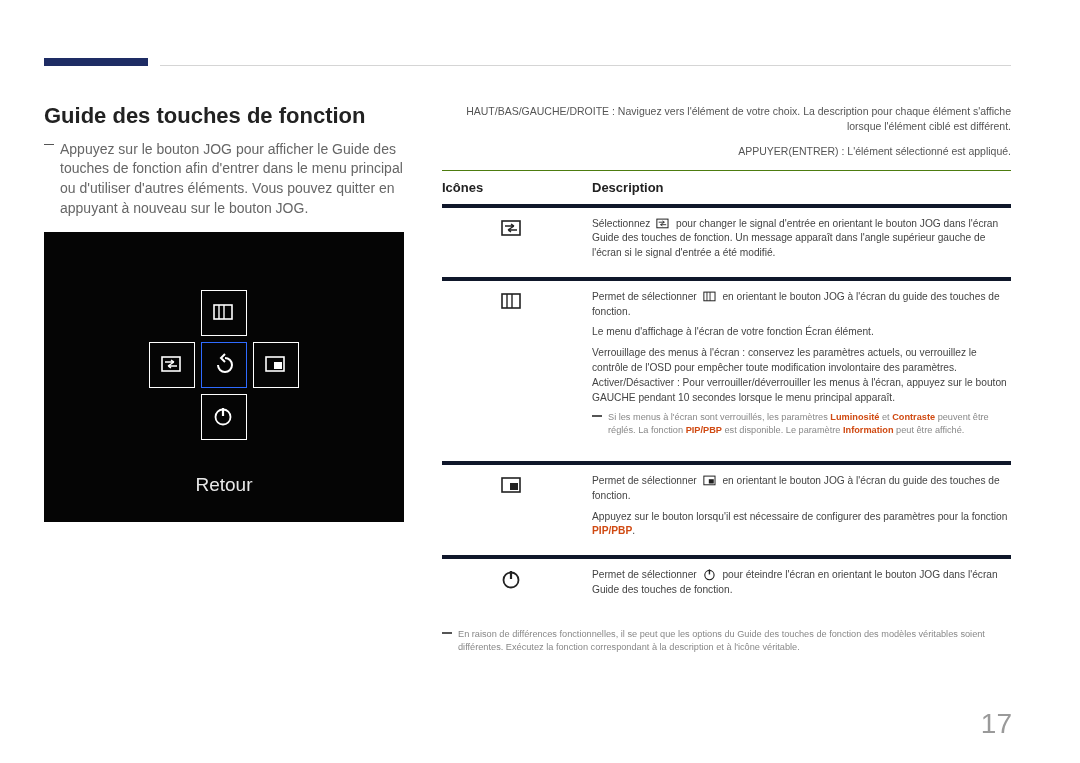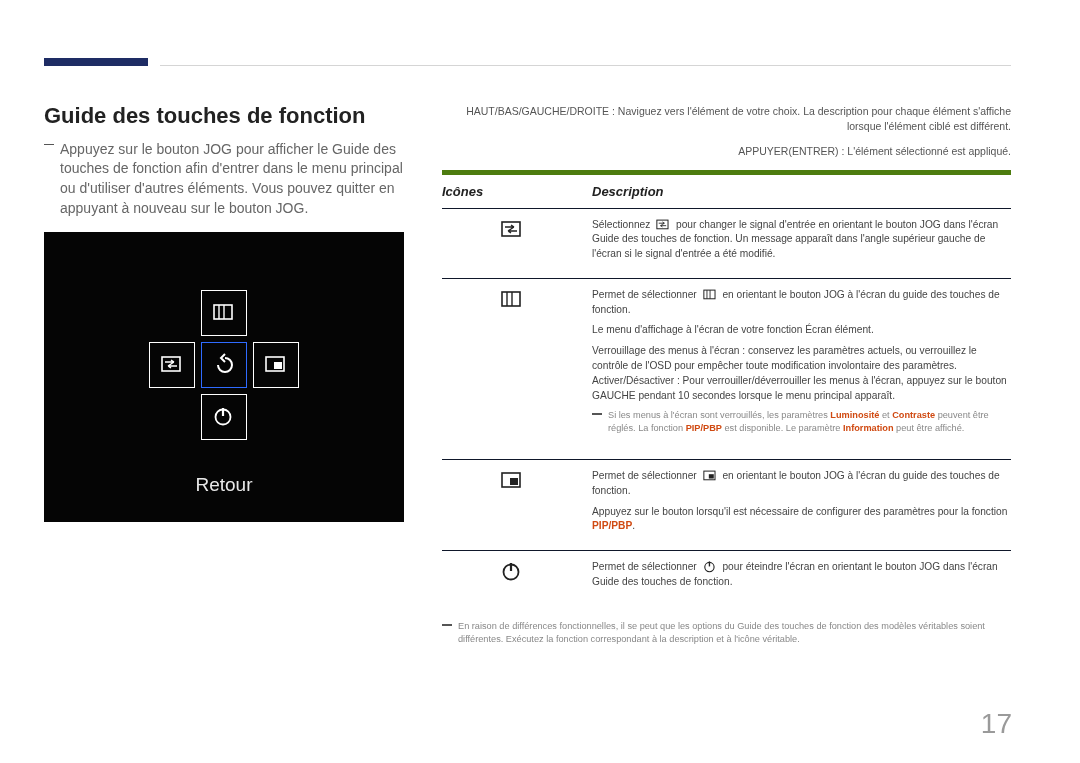--- a/index.html
+++ b/index.html
@@ -124,27 +124,26 @@
   table.desc {
     width: 100%;
     border-collapse: collapse;
     margin-top: 6px;
   }
   table.desc th {
     text-align: left;
     font-size: 13px;
     font-weight: 700;
     padding: 8px 0 6px 0;
-    border-top: 5px solid #4d7c0f;
+    border-top: 1px solid #4d7c0f;
     color: #222;
     vertical-align: top;
-    font-style: italic;
   }
   table.desc td {
-    border-top: 1px solid #0f172a;
+    border-top: 4px solid #0f172a;
     padding: 8px 0 10px 0;
     vertical-align: top;
     font-size: 10.2px;
     color: #444;
   }
   table.desc td.icon-cell {
     width: 150px;
     text-align: center;
   }
   table.desc td.desc-cell p {

